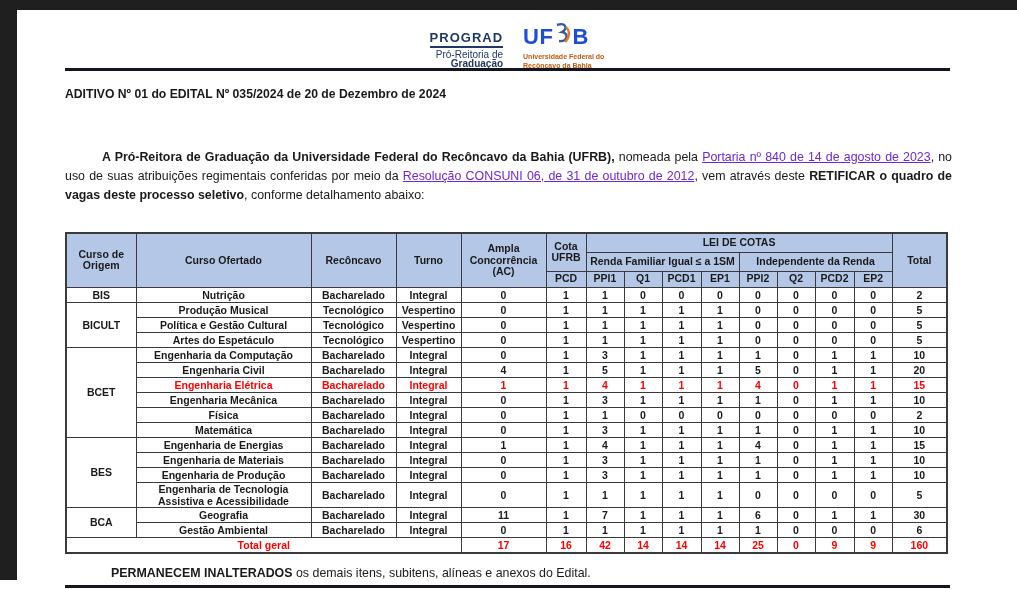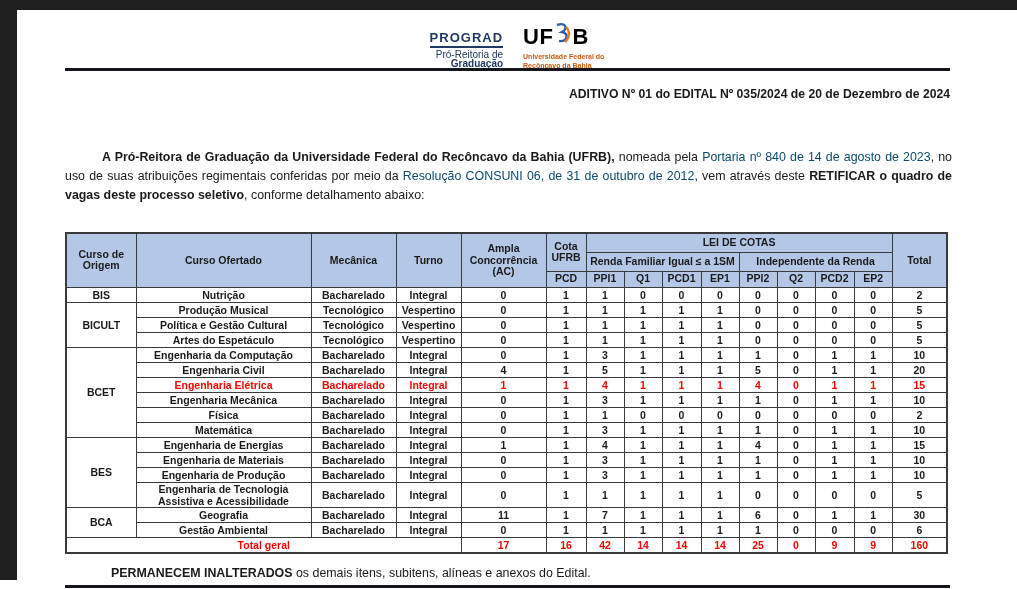--- a/index.html
+++ b/index.html
@@ -10,33 +10,33 @@
   .page { position:absolute; left:17px; top:10px; width:1000px; height:579px; background:#fff; }
 
   
   .logos { position:absolute; left:0; top:12px; width:1000px; display:flex;
            justify-content:center; align-items:flex-start; gap:20px; }
   .prograd { text-align:right; padding-top:8px; }
   .prograd-name { font-size:13px; font-weight:bold; color:#1F3864; letter-spacing:1px;
                   border-bottom:2px solid #1F3864; padding-bottom:1px; }
   .prograd-sub { font-size:10px; color:#1F3864; line-height:9px; margin-top:2px; }
   .ufrb-top { display:flex; align-items:center; }
-  .ufrb-uf,.ufrb-b { font-size:22px; font-weight:bold; color:#000000; letter-spacing:0.5px; }
+  .ufrb-uf,.ufrb-b { font-size:22px; font-weight:bold; color:#1d4ed8; letter-spacing:0.5px; }
   .ufrb-markwrap { display:inline-block; margin:0 1px; }
   .ufrb-sub { font-size:7px; color:#C55A11; font-weight:bold; line-height:8.5px; margin-top:1px; }
 
   .top-rule { position:absolute; left:48px; top:58px; width:885px; height:2.5px; background:#15151f; }
   .bottom-rule { position:absolute; left:48px; top:575px; width:885px; height:2.5px; background:#15151f; }
 
-  .title { position:absolute; left:48px; top:76px; width:885px; text-align:right;
+  .title { position:absolute; left:48px; top:76px; width:885px; text-align:left;
            font-weight:bold; font-size:12.2px; line-height:17px; }
 
   .intro { position:absolute; left:48px; top:138px; width:887px; font-size:12.4px;
            line-height:19px; text-align:justify; text-indent:37px; }
-  .link { color:#0c4a6e; cursor:pointer; }
+  .link { color:#6d28d9; text-decoration:underline; cursor:pointer; }
 
   .item1 { position:absolute; left:28px; top:207px; width:905px; font-size:12.5px; }
   .item1 .num { font-weight:bold; display:inline-block; width:19px; }
 
   table.vac { position:absolute; left:48px; top:222px; width:883px;
               border-collapse:collapse; table-layout:fixed;
               border:2px solid #3a3a3a; }
   table.vac th, table.vac td { border:1.5px solid #3a3a3a; text-align:center;
               vertical-align:middle; padding:0 1px; }
   table.vac th { background:#B4C7E7; font-size:10.5px; font-weight:bold; line-height:11.5px; }
@@ -109,21 +109,21 @@
       <col style="width:38px">
         <col style="width:38px">
         <col style="width:39px">
         <col style="width:38px">
       <col style="width:55px">
     </colgroup>
     <thead>
       <tr>
         <th rowspan="3">Curso de Origem</th>
         <th rowspan="3">Curso Ofertado</th>
-        <th rowspan="3">Mecânica</th>
+        <th rowspan="3">Recôncavo</th>
         <th rowspan="3">Turno</th>
         <th rowspan="3">Ampla Concorrência (AC)</th>
         <th rowspan="2">Cota UFRB</th>
         <th colspan="8">LEI DE COTAS</th>
         <th rowspan="3">Total</th>
       </tr>
       <tr>
         <th colspan="4">Renda Familiar Igual ≤ a 1SM</th>
         <th colspan="4">Independente da Renda</th>
       </tr>

